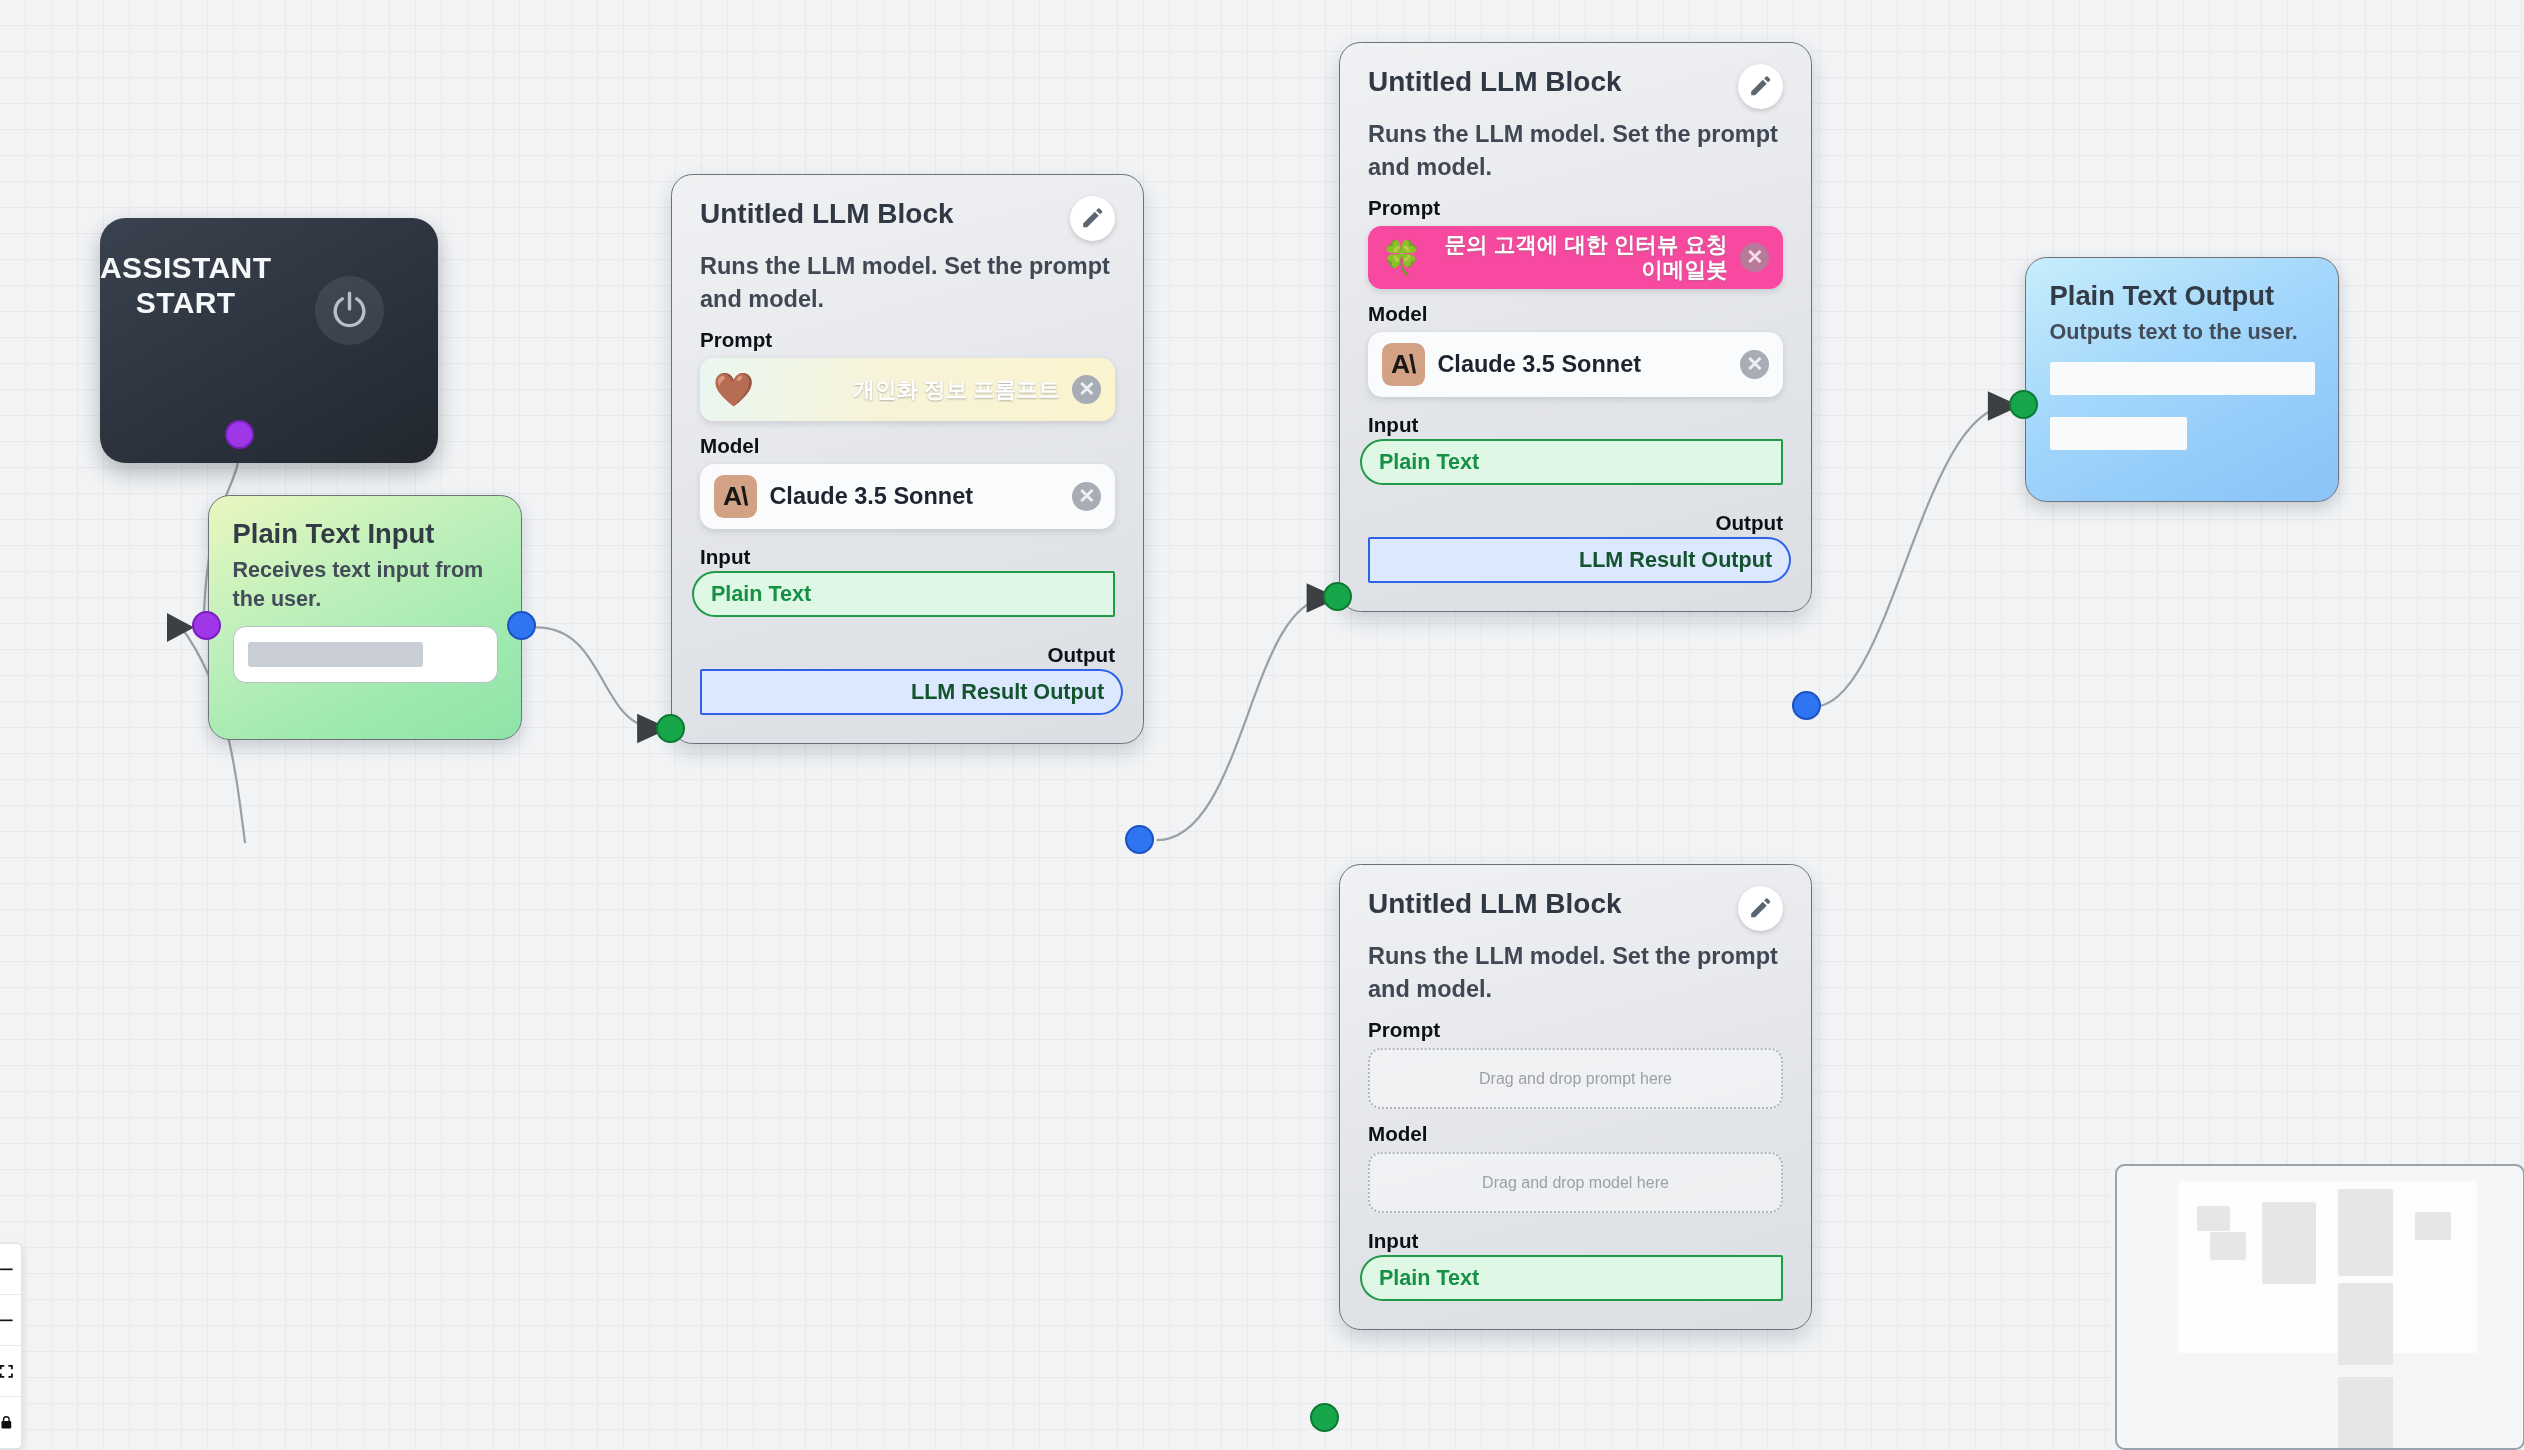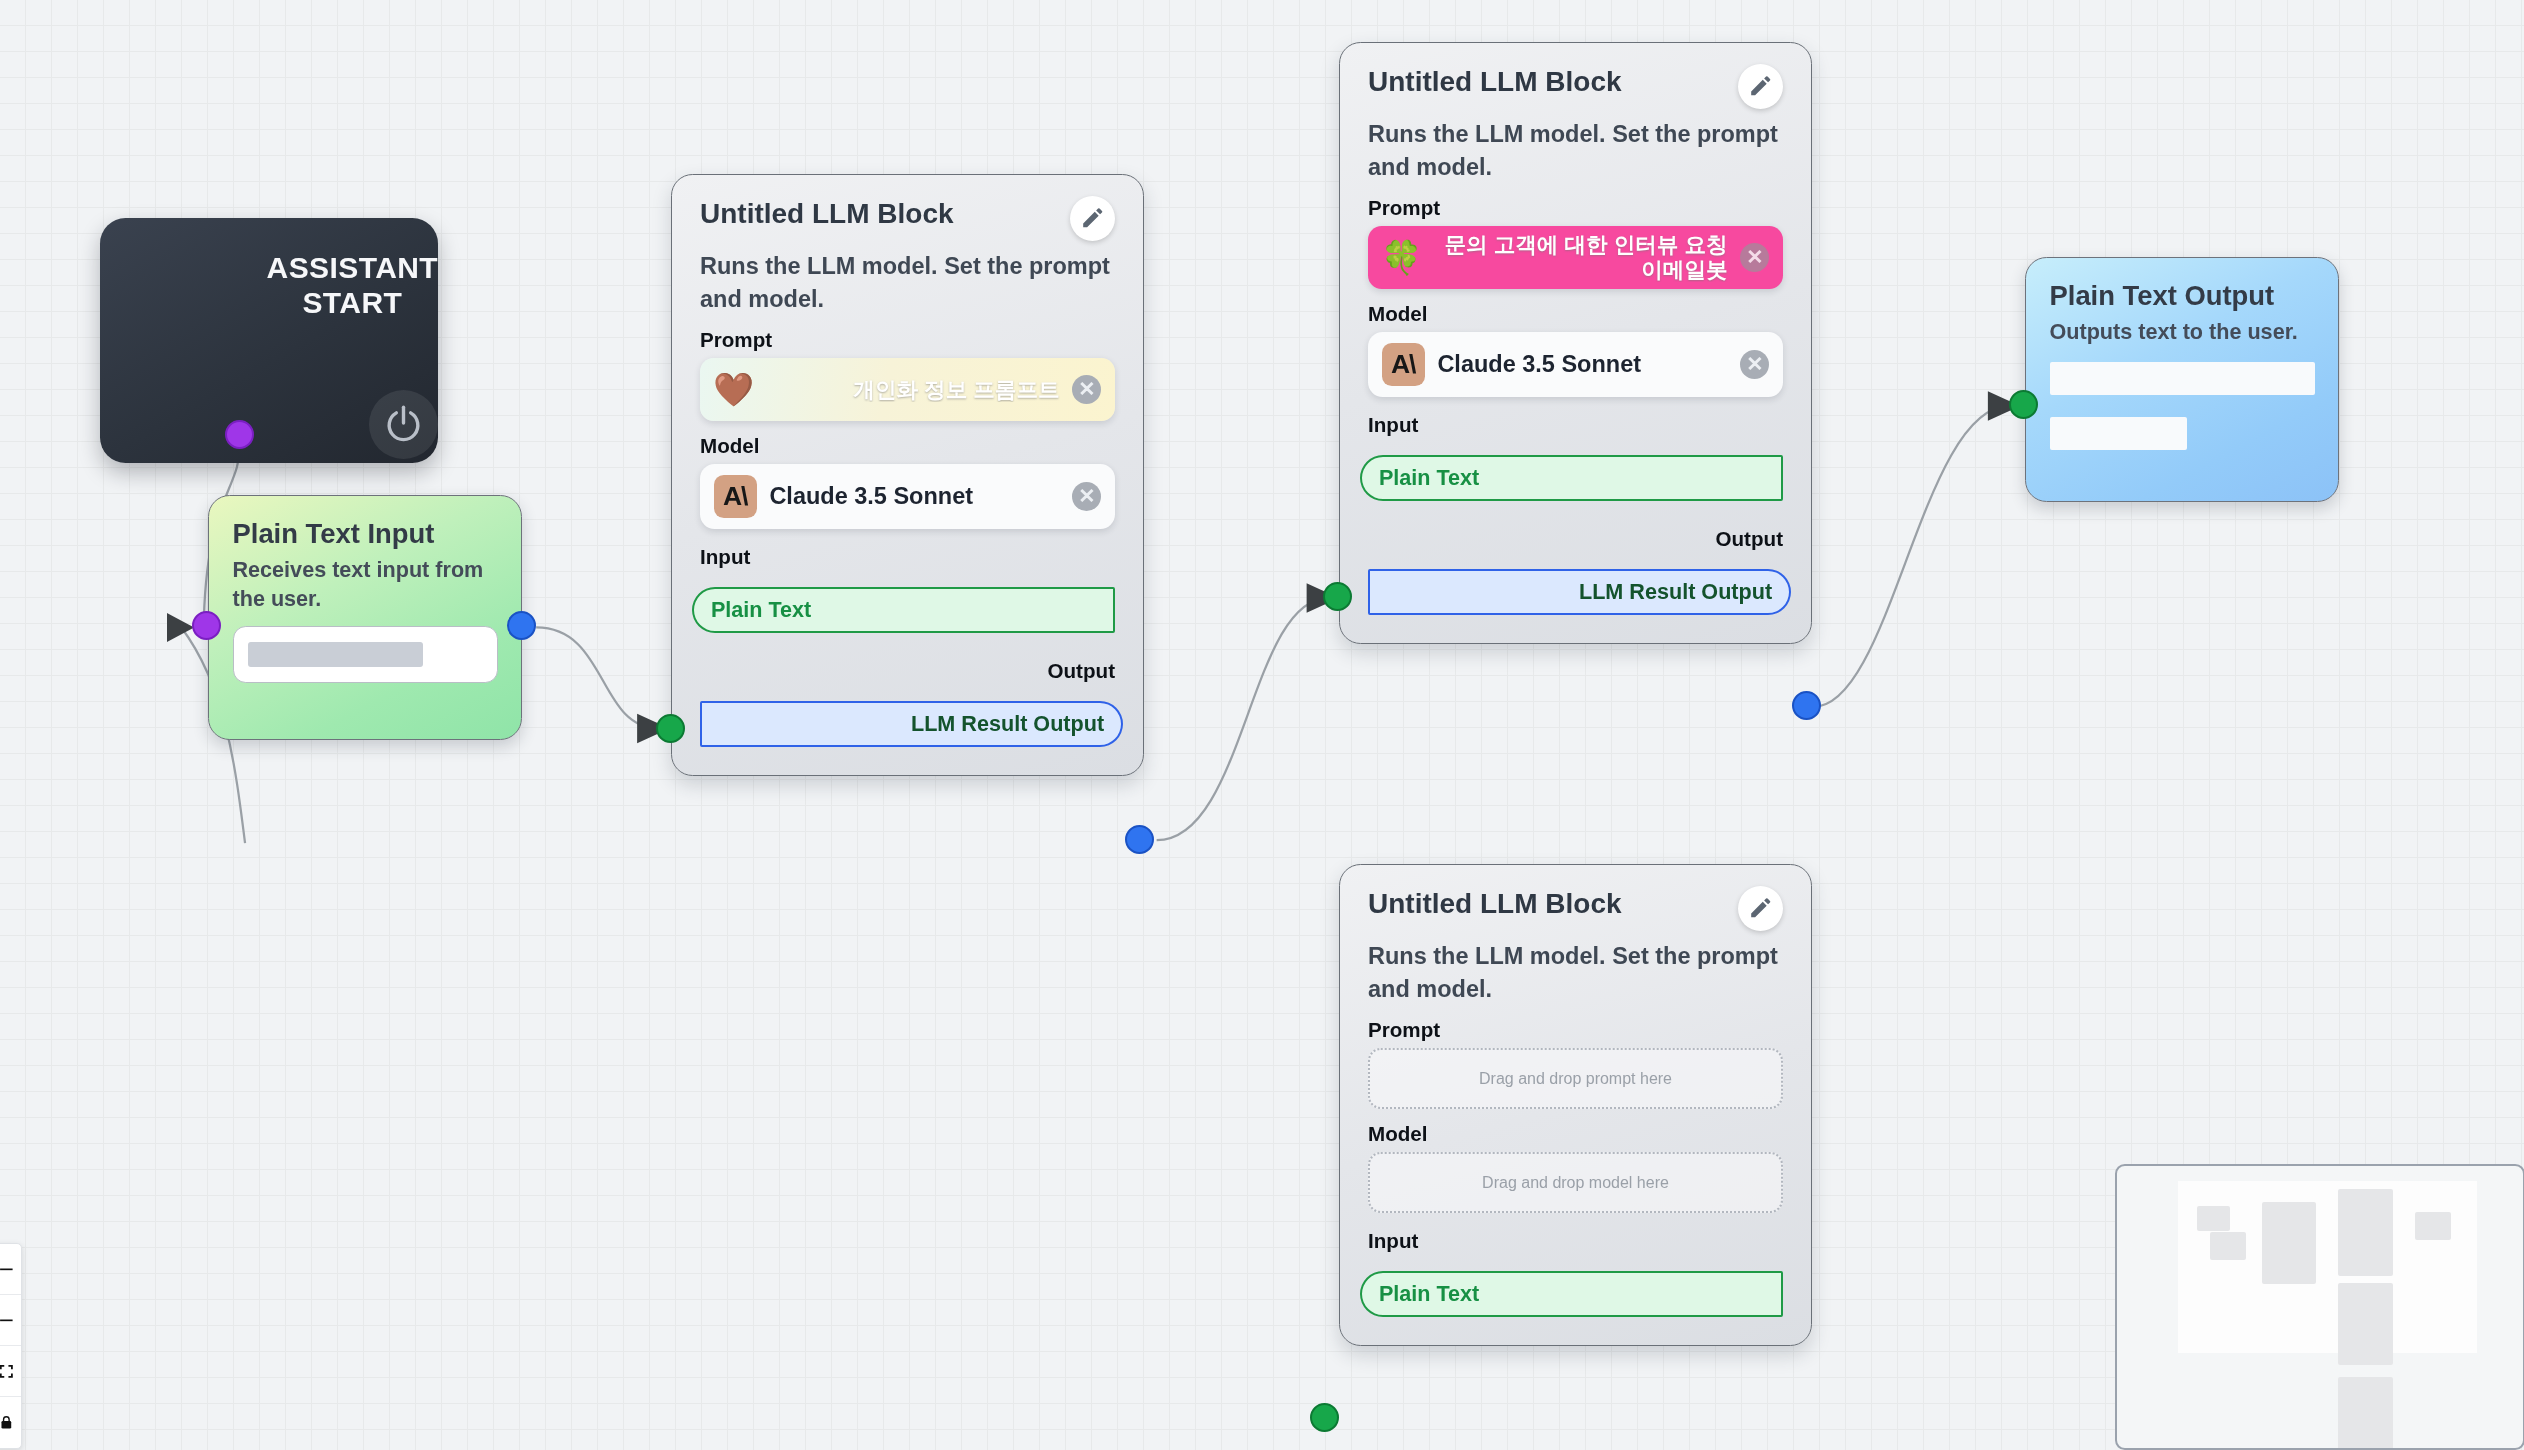--- a/index.html
+++ b/index.html
@@ -34,21 +34,21 @@
   .h-green  { background:#17a74a; border-color:#0c7a33; }
 
   
   .node { position:absolute; z-index:5; }
 
   
   .start-node {
     width:338px; height:245px; border-radius:25.5px;
     background:linear-gradient(150deg,#3a424f 0%,#2c333d 55%,#22272f 100%);
     box-shadow:0 9.8px 21.6px rgba(20,25,35,.28);
-    display:flex; flex-direction:column; align-items:flex-end;
+    display:flex; align-items:flex-start;
     padding-top:32px;
     gap:44px;
   }
   .start-title {
     color:#f6f7f9; font-size:30px; font-weight:bold; line-height:1.18;
     text-align:center; letter-spacing:0.4px;
   }
   .power-wrap {
     margin-top:25.5px; width:69px; height:69px; border-radius:50%;
     background:rgba(255,255,255,.085);
@@ -140,21 +140,21 @@
     background:rgba(248,249,250,.6);
     display:flex; align-items:center; justify-content:center;
     font-size:16px; color:#9aa0a8; font-weight:400;
   }
 
   
   .io-label-left { font-size:20.6px; font-weight:bold; color:#0d1117; margin-top:15.7px; }
   .io-label-right { font-size:20.6px; font-weight:bold; color:#0d1117; margin-top:26px; text-align:right; }
   .pill {
     height:46px; display:flex; align-items:center; font-size:21.6px; font-weight:bold;
-    margin-top:18px;
+    margin-top:2px;
   }
   .pill-in {
     background:#dff8e6; border:2px solid #1f9a46; color:#179044;
     border-radius:23.5px 2px 2px 23.5px; padding-left:16.7px;
     margin-left:-7.8px; width:calc(100% + 7.8px);
   }
   .pill-out {
     background:#dbe8fe; border:2px solid #2f62e8; color:#14532d;
     border-radius:2px 23.5px 23.5px 2px; padding-right:16.7px;
     justify-content:flex-end;

